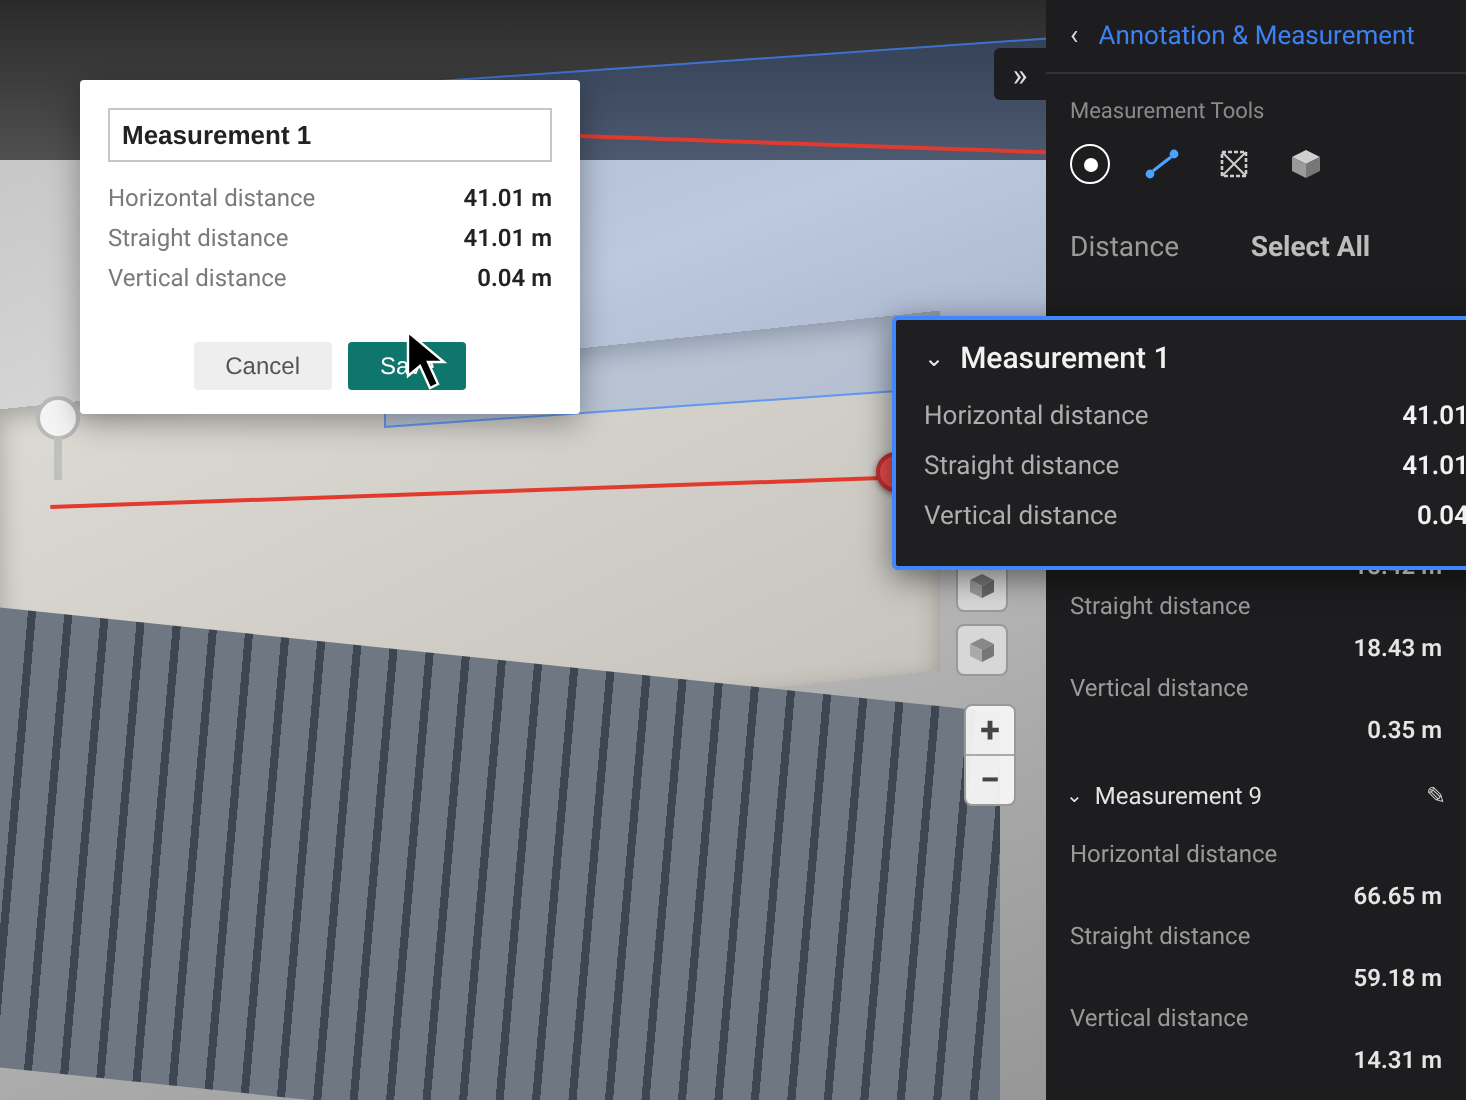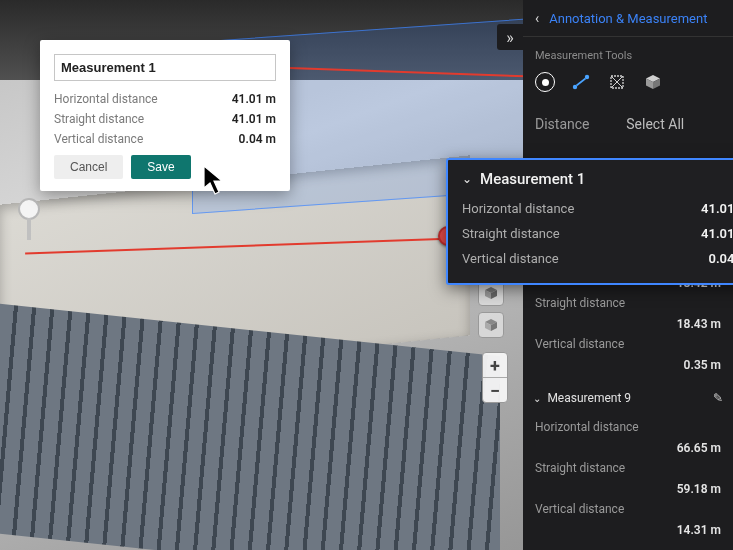--- a/index.html
+++ b/index.html
@@ -27,38 +27,38 @@
   .vbtn{width:24px;height:24px;background:rgba(220,220,220,.9);border:1px solid #999;border-radius:4px;display:flex;align-items:center;justify-content:center;font-size:14px;color:#444;user-select:none;}
   .zoom{position:absolute;right:225px;top:352px;width:24px;background:rgba(245,245,245,.95);border:1px solid #999;border-radius:4px;display:flex;flex-direction:column;}
   .zoom div{height:24px;display:flex;align-items:center;justify-content:center;font-size:18px;font-weight:700;color:#444;}
   .zoom div:first-child{border-bottom:1px solid #aaa;}
   
   .popup{position:absolute;left:40px;top:40px;width:222px;background:#fff;border-radius:2px;
     box-shadow:0 4px 16px rgba(0,0,0,.35);padding:14px 14px 12px;font-size:12px;color:#333;}
   .popup input{width:100%;box-sizing:border-box;border:1px solid #c6c6c6;padding:5px 6px;font-size:13px;font-weight:600;color:#222;margin-bottom:8px;}
   .popup .row{display:flex;justify-content:space-between;padding:3px 0;color:#7a7a7a;}
   .popup .row span:last-child{color:#222;font-weight:600;}
-  .popup .actions{display:flex;justify-content:flex-start;gap:8px;margin-top:6px;}
+  .popup .actions{display:flex;justify-content:center;gap:8px;margin-top:22px;}
   .popup button{border:none;padding:5px 16px;font-size:12px;border-radius:2px;cursor:pointer;}
   .btn-cancel{background:#eee;color:#555;}
   .btn-save{background:#0f766e;color:#fff;}
   .cursor{position:absolute;left:202px;top:164px;pointer-events:none;}
   
   .panel{position:absolute;right:0;top:0;width:210px;height:100%;background:#1d1d1f;color:#d8d8d8;font-size:12px;display:flex;flex-direction:column;}
   .panel-head{display:flex;align-items:center;gap:10px;padding:10px 12px;border-bottom:1px solid #333;}
   .panel-head .chev{font-size:14px;}
   .panel-head .title{font-size:13px;color:#3b82f6;}
   .collapse-tab{position:absolute;right:210px;top:24px;width:26px;height:26px;background:#1d1d1f;color:#ddd;display:flex;align-items:center;justify-content:center;border-radius:3px 0 0 3px;}
   .section-label{padding:12px 12px 6px;color:#8b8b8b;font-size:11px;}
   .tools{display:flex;gap:16px;padding:4px 12px 14px;align-items:center;}
   .tool{width:20px;height:20px;display:flex;align-items:center;justify-content:center;color:#cfcfcf;}
   .tool.sel{border:1px solid #fff;border-radius:50%;width:18px;height:18px;}
   .tool.sel::after{content:"";width:7px;height:7px;background:#fff;border-radius:50%;}
   .dist-header{display:flex;justify-content:space-between;align-items:center;padding:10px 12px 4px;color:#9a9a9a;font-size:14px;}
-  .dist-header span:last-child{color:#bdbdbd;}
+  .dist-header span:last-child{color:#bdbdbd;font-weight:bold;}
   .dist-header::after{content:"";}
   .meas{padding:6px 12px 10px;}
   .meas-row{display:flex;justify-content:space-between;padding:3px 0;color:#9a9a9a;}
   .meas-row span:last-child{color:#e5e5e5;font-weight:600;margin-top:21px;}
   .meas-head{display:flex;align-items:center;gap:6px;padding:6px 10px;color:#e2e2e2;font-size:12px;}
   .meas-head .chev{font-size:10px;}
   .meas-head .edit{margin-left:auto;font-size:12px;color:#cfcfcf;}
   
   .hilite{position:absolute;left:446px;top:158px;width:287px;background:#1f1f22;border:2px solid #3f86ff;border-radius:3px;color:#e8e8e8;padding:10px 14px 12px;font-size:13px;box-shadow:0 4px 16px rgba(0,0,0,.5);}
   .hilite .hhead{display:flex;align-items:center;gap:8px;margin-bottom:8px;}

